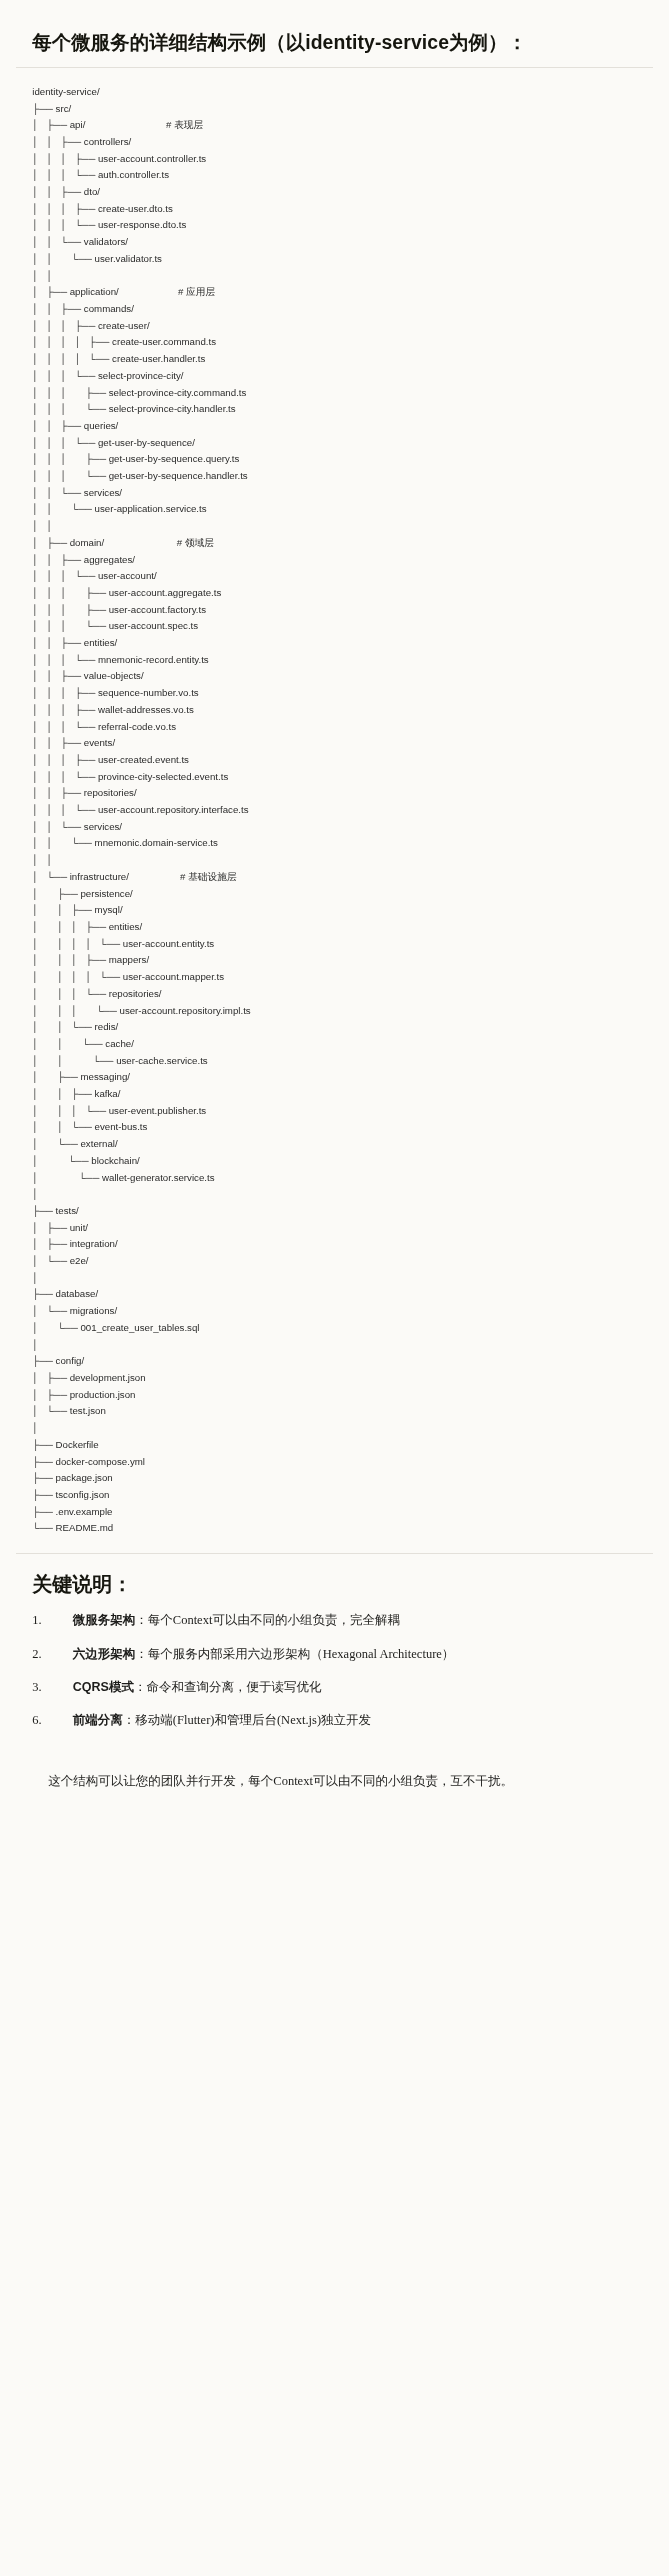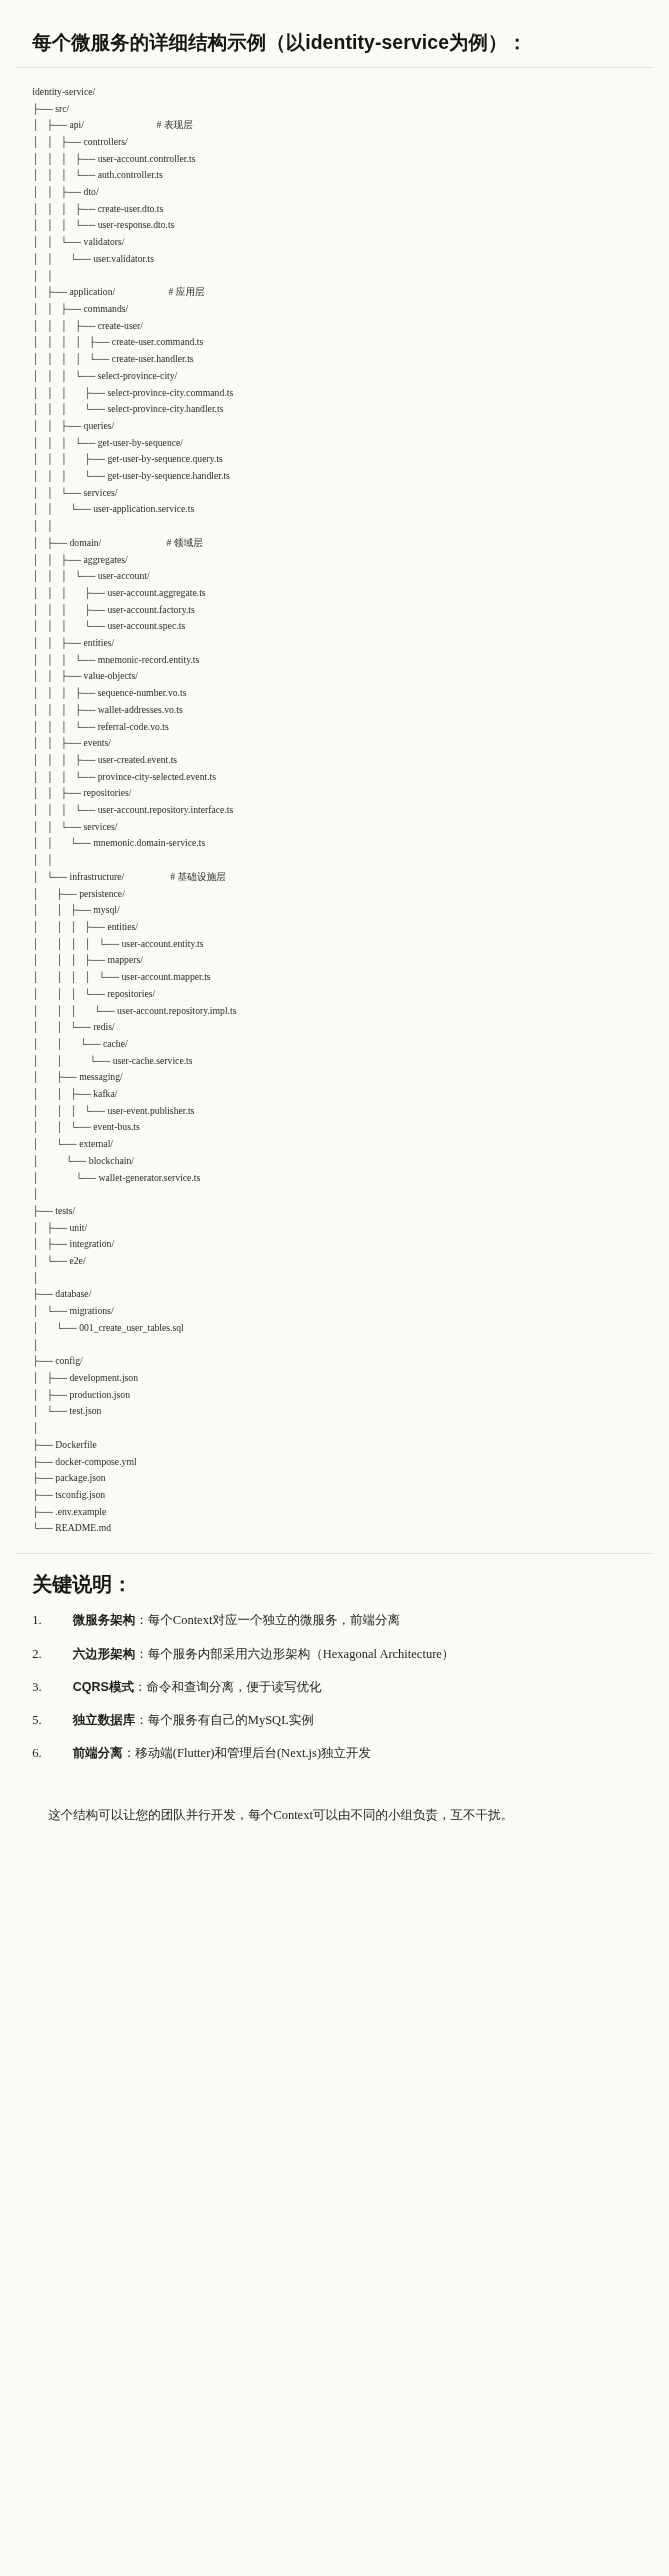--- a/index.html
+++ b/index.html
@@ -38,21 +38,21 @@
     color: #16160f;
   }
 
   
   .tree-block {
     padding: 16.3px 16.3px 16.3px 16.3px;
     background: #fbfaf7;
   }
   pre.tree {
     margin: 0;
-    font-family: Liberation Serif, serif;
+    font-family: Liberation Sans, sans-serif;
     font-size: 9.7px;
     line-height: 16.7px;
     color: #2b2b2b;
     white-space: pre;
     letter-spacing: 0px;
     tab-size: 4;
   }
 
   
   .notes-block {
@@ -201,24 +201,23 @@
 ├── docker-compose.yml
 ├── package.json
 ├── tsconfig.json
 ├── .env.example
 └── README.md</pre>
   </div>
 
   <div class="notes-block">
     <h2 class="notes-heading">关键说明：</h2>
     <ol class="notes-list" id="notes-list">
-        <li><span class="num">1.</span> <span class="lbl">微服务架构</span><span class="sep">：</span><span class="txt">每个Context对应一个独立的微服务，前端分离</span></li>
+        <li><span class="num">1.</span> <span class="lbl">微服务架构</span><span class="sep">：</span><span class="txt">每个Context可以由不同的小组负责，完全解耦</span></li>
         <li><span class="num">2.</span> <span class="lbl">六边形架构</span><span class="sep">：</span><span class="txt">每个服务内部采用六边形架构（Hexagonal Architecture）</span></li>
         <li><span class="num">3.</span> <span class="lbl">CQRS模式</span><span class="sep">：</span><span class="txt">命令和查询分离，便于读写优化</span></li>
-        <li><span class="num">5.</span> <span class="lbl">独立数据库</span><span class="sep">：</span><span class="txt">每个服务有自己的MySQL实例</span></li>
         <li><span class="num">6.</span> <span class="lbl">前端分离</span><span class="sep">：</span><span class="txt">移动端(Flutter)和管理后台(Next.js)独立开发</span></li>
       </ol>
   </div>
 
   <div class="closing-block">
     <p class="closing-text">这个结构可以让您的团队并行开发，每个Context可以由不同的小组负责，互不干扰。</p>
   </div>
 
 </div>
 

